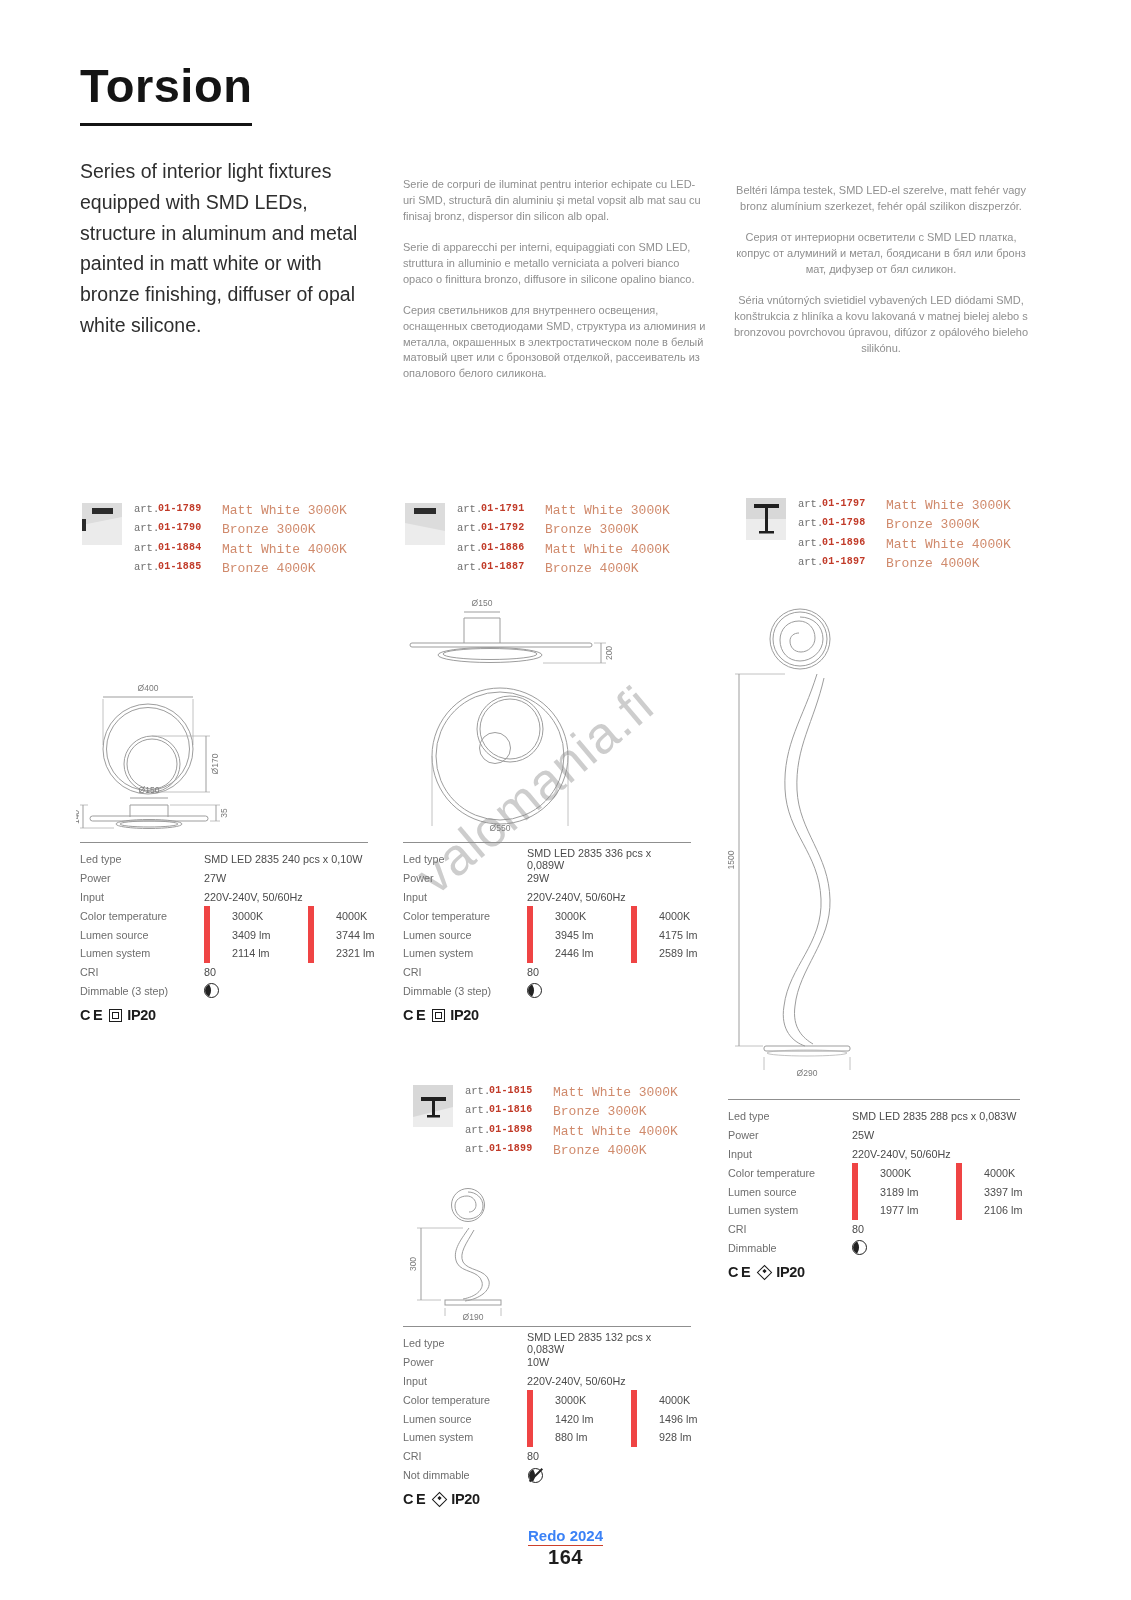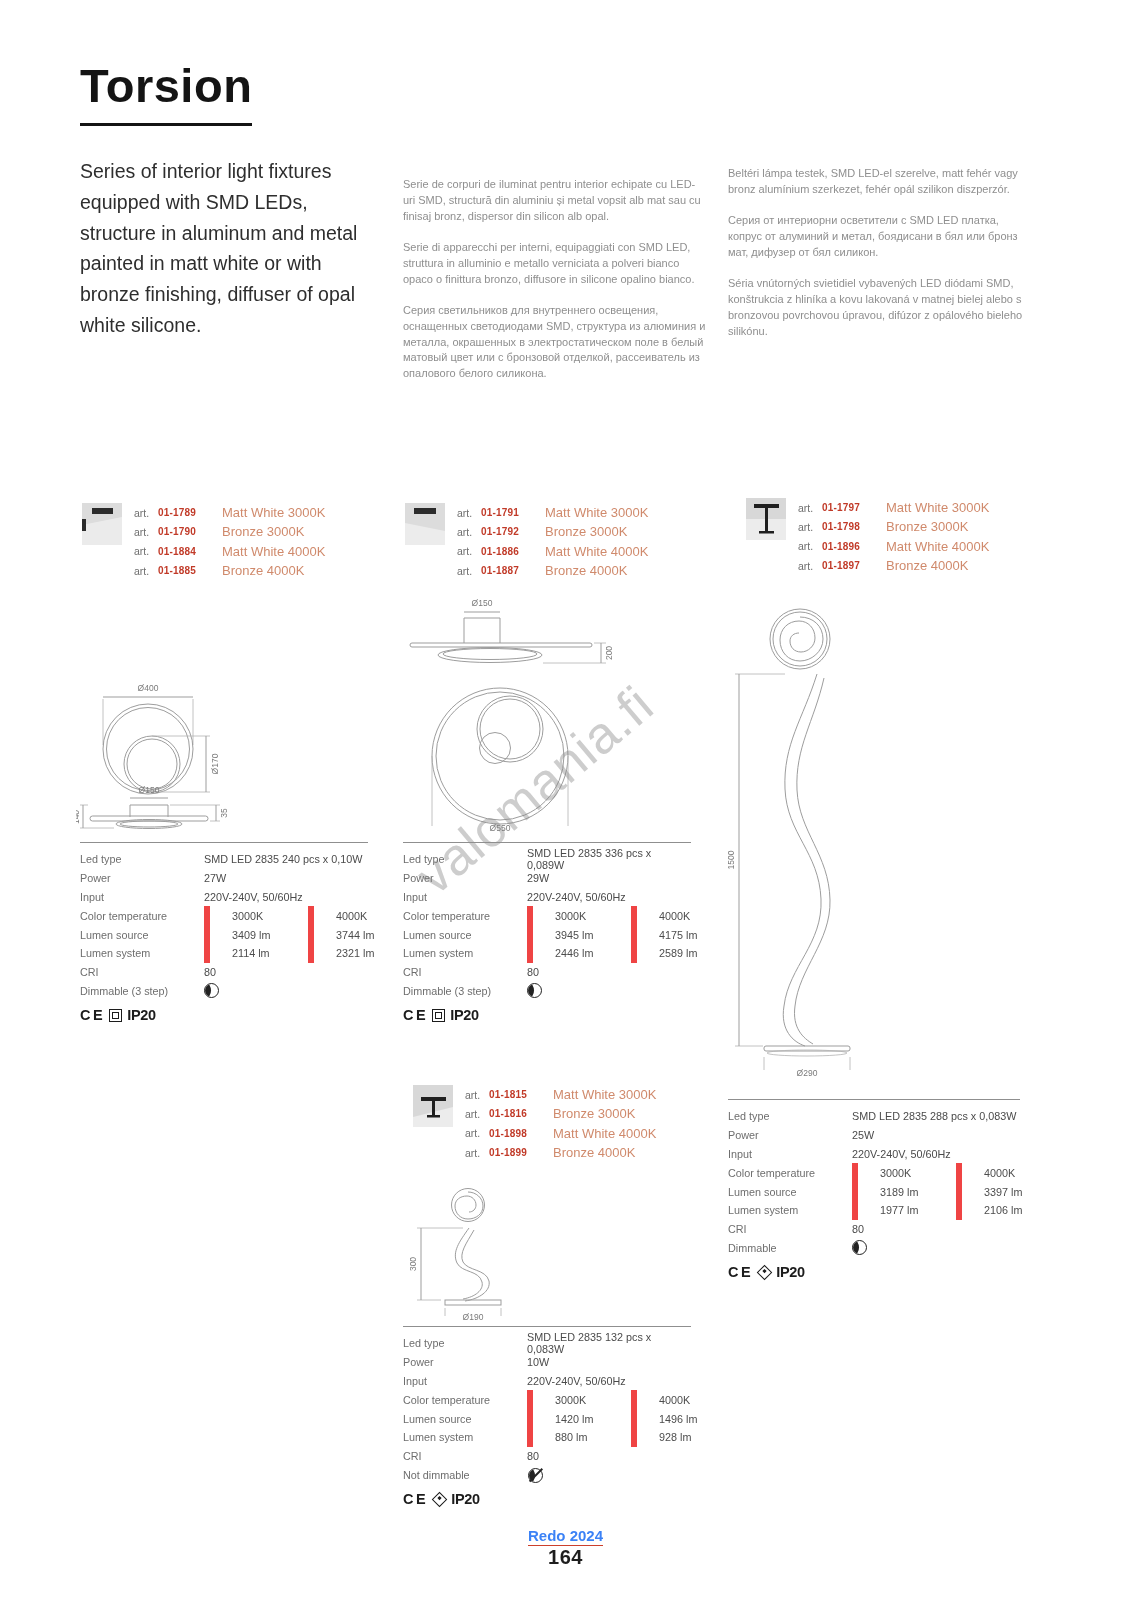--- a/index.html
+++ b/index.html
@@ -13,21 +13,21 @@
 
   
   .intro-en{font-size:19.5px;line-height:1.58;color:#2e2e2e;}
   .intro-col{font-size:11px;line-height:1.45;color:#8f8f8f;}
   .intro-col p{margin:0 0 15px 0;}
 
   
   .art-block{display:flex;align-items:flex-start;}
   .thumb{width:40px;height:42px;flex:none;margin-right:12px;}
   .art-rows{padding-top:0;}
-  .art-row{display:flex;align-items:center;height:19.3px;white-space:nowrap;}
+  .art-row{display:flex;align-items:flex-start;height:19.3px;white-space:nowrap;font-family:Liberation Mono, monospace;}
   .art-prefix{font-size:10.5px;color:#6f6f6f;width:24px;flex:none;}
   .art-code{font-size:10px;font-weight:700;color:#c13a28;width:64px;flex:none;letter-spacing:0.2px;}
   .art-finish{font-size:13px;color:#d08a6c;}
 
   
   .spec-table{border-top:1px solid #8f8f8f;padding-top:7px;}
   .spec-row{display:flex;align-items:center;height:18.8px;font-size:10.8px;color:#4d4d4d;}
   .spec-label{width:124px;flex:none;color:#6e6e6e;}
   .spec-value{color:#4a4a4a;}
   .spec-col{width:76px;flex:none;border-left:6px solid #ef4444;padding-left:22px;align-self:stretch;display:flex;align-items:center;}
@@ -67,21 +67,21 @@
   </div>
 
   <div class="abs intro-en" style="left:80px;top:156px;width:294px;">Series of interior light fixtures equipped with SMD LEDs, structure in aluminum and metal painted in matt white or with bronze finishing, diffuser of opal white silicone.</div>
 
   <div class="abs intro-col" style="left:403px;top:177px;width:303px;">
     <p>Serie de corpuri de iluminat pentru interior echipate cu LED-uri SMD, structură din aluminiu și metal vopsit alb mat sau cu finisaj bronz, dispersor din silicon alb opal.</p>
     <p>Serie di apparecchi per interni, equipaggiati con SMD LED, struttura in alluminio e metallo verniciata a polveri bianco opaco o finittura bronzo, diffusore in silicone opalino bianco.</p>
     <p>Серия светильников для внутреннего освещения, оснащенных светодиодами SMD, структура из алюминия и металла, окрашенных в электростатическом поле в белый матовый цвет или с бронзовой отделкой, рассеиватель из опалового белого силикона.</p>
   </div>
 
-  <div class="abs intro-col" style="left:728px;top:166px;width:306px;">
+  <div class="abs intro-col" style="left:728px;top:183px;width:306px;text-align:center;">
     <p>Beltéri lámpa testek, SMD LED-el szerelve, matt fehér vagy bronz alumínium szerkezet, fehér opál szilikon diszperzór.</p>
     <p>Серия от интериорни осветители с SMD LED платка, копрус от алуминий и метал, боядисани в бял или бронз мат, дифузер от бял силикон.</p>
     <p>Séria vnútorných svietidiel vybavených LED diódami SMD, konštrukcia z hliníka a kovu lakovaná v matnej bielej alebo s bronzovou povrchovou úpravou, difúzor z opálového bieleho silikónu.</p>
   </div>
 
   <div class="abs art-block" style="left:82px;top:503px;">
     <div class="thumb">
       <svg width="40" height="42">
         <rect x="0" y="0" width="40" height="42" fill="#dcdcdc"></rect>
         <polygon points="0,22 40,14 40,42 0,42" fill="#ebebeb"></polygon>

